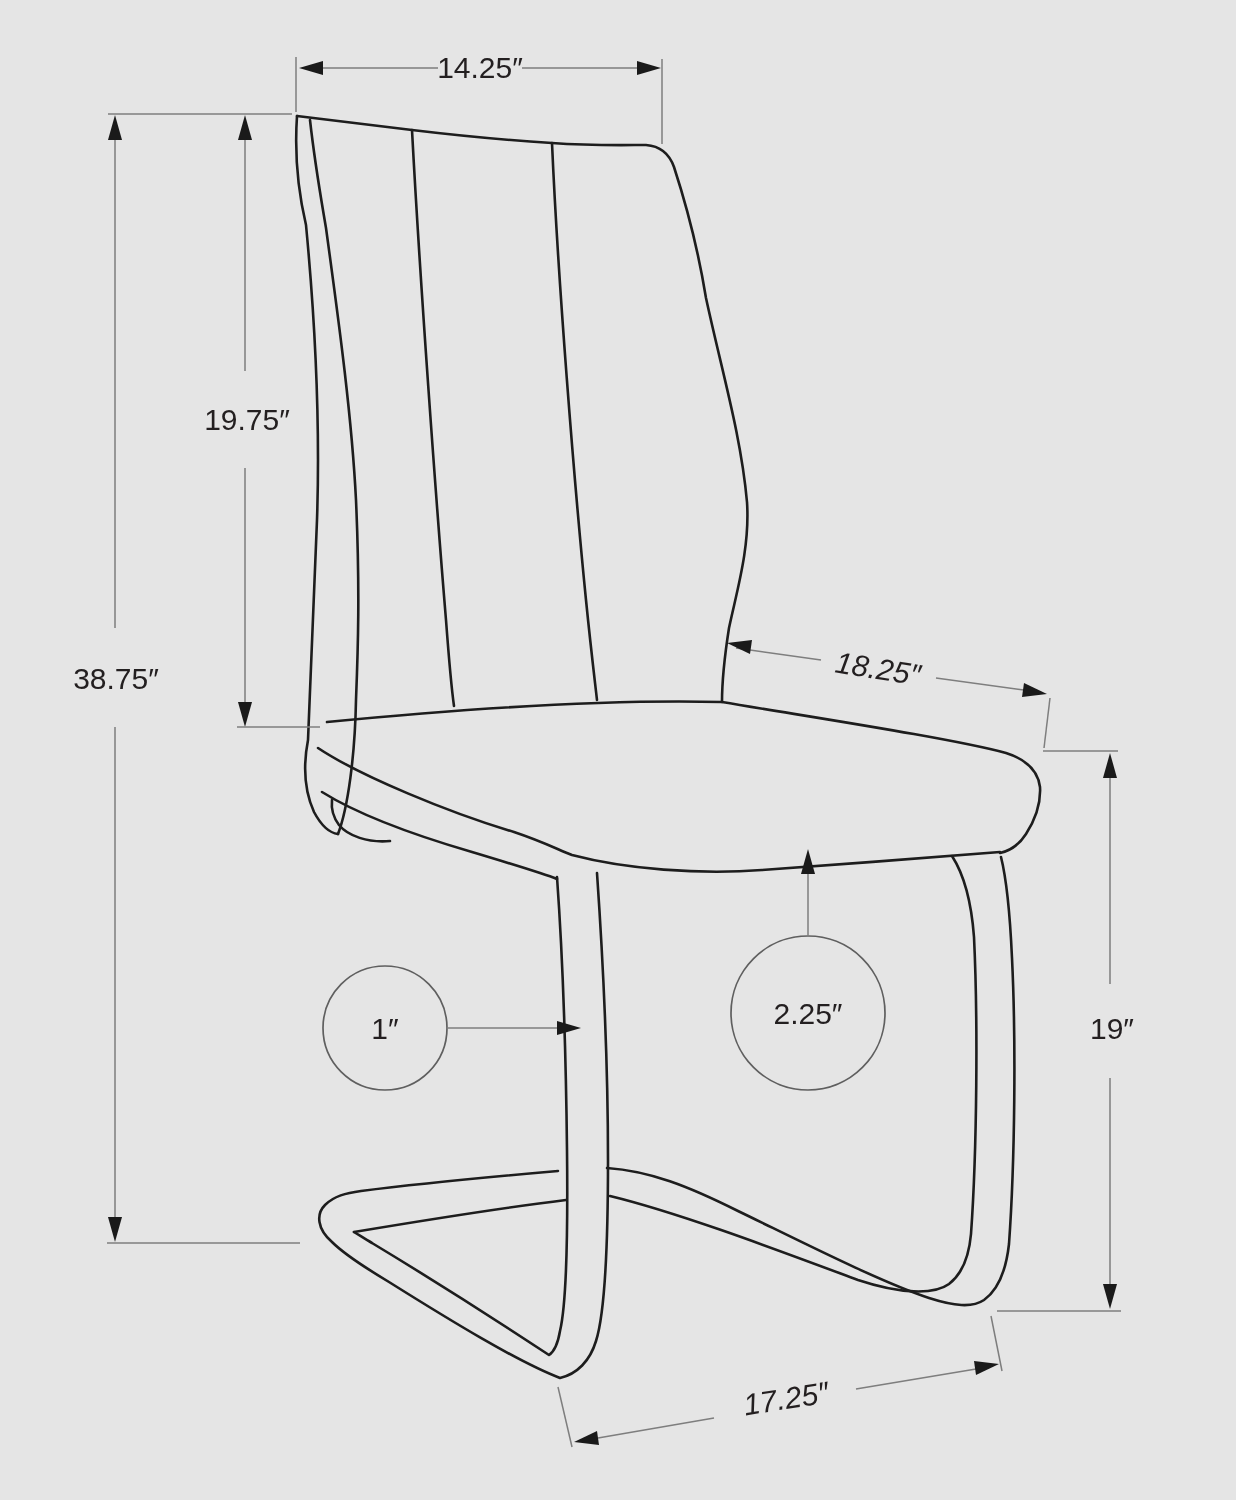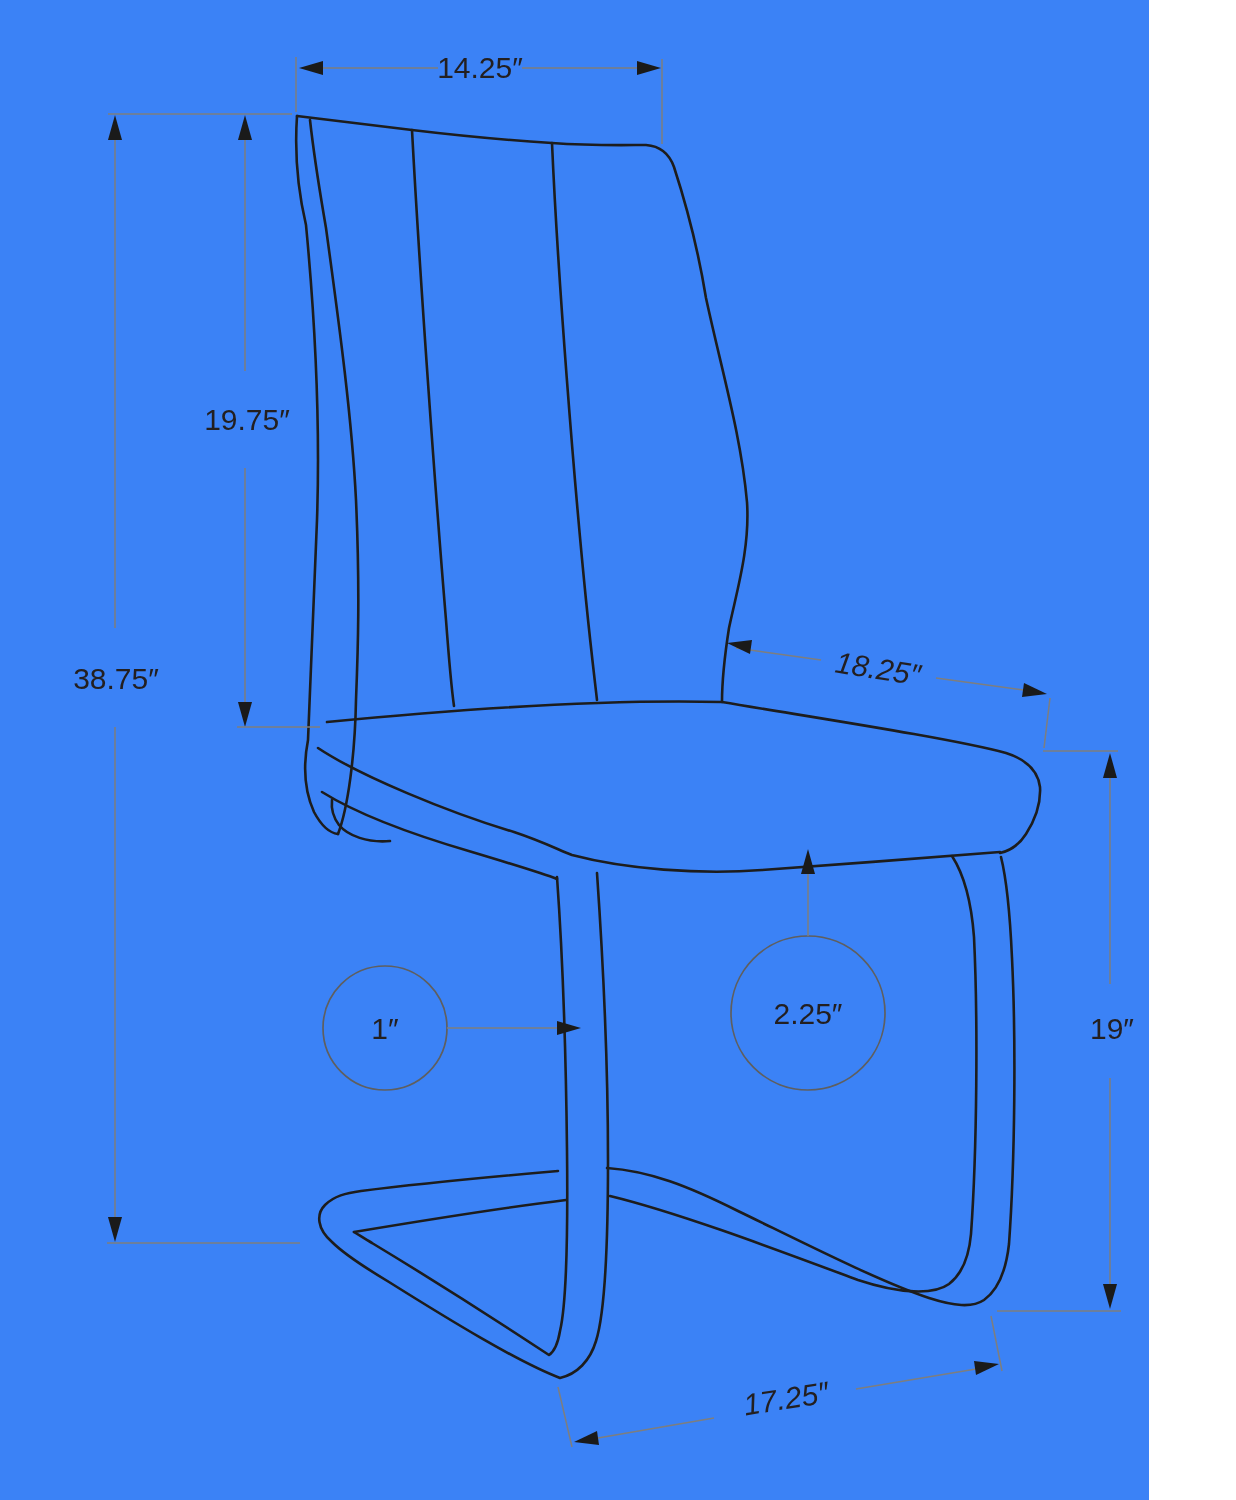--- a/index.html
+++ b/index.html
@@ -3,23 +3,23 @@
 <meta charset="utf-8">
 <style>
   html, body {
     margin: 0;
     padding: 0;
     background: #ffffff;
     font-family: "Liberation Sans", sans-serif;
   }
   .stage {
     position: relative;
-    width: 1149px;
+    width: 1236px;
     height: 1500px;
-    background: #3b82f6;
+    background: #e5e5e5;
     overflow: hidden;
     text-decoration: underline;
   }
   svg { display: block; }
   .chair-line {
     fill: none;
     stroke: #1d1d1d;
     stroke-width: 2.6;
     stroke-linecap: round;
     stroke-linejoin: round;

